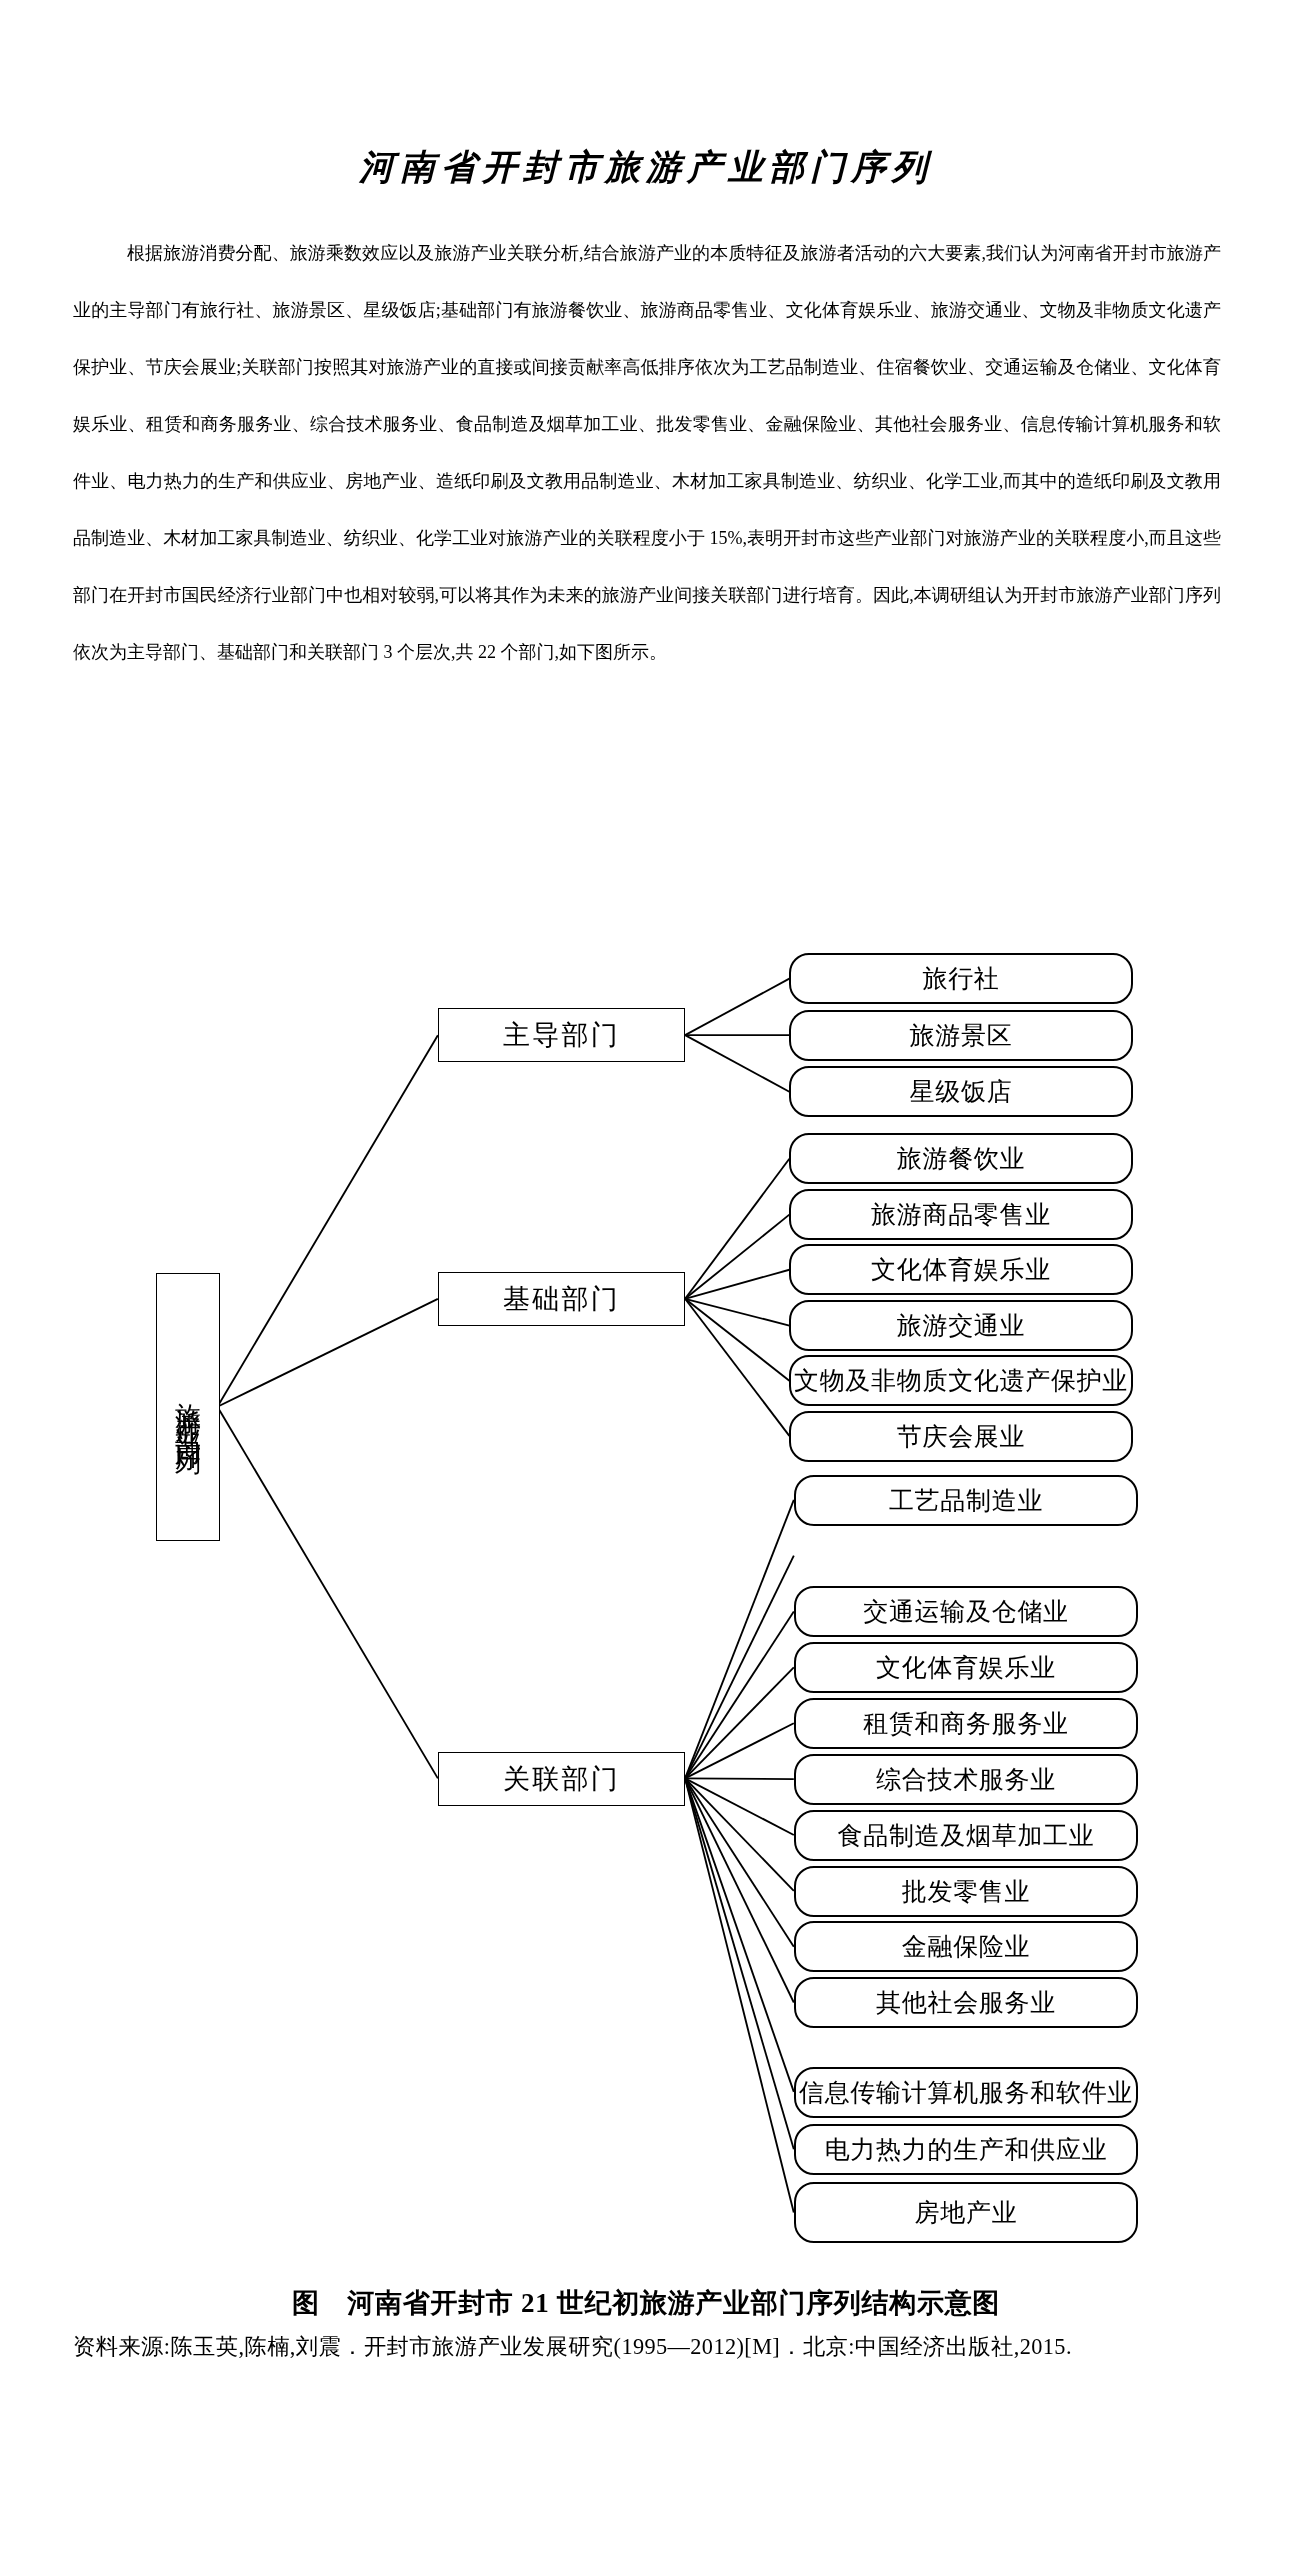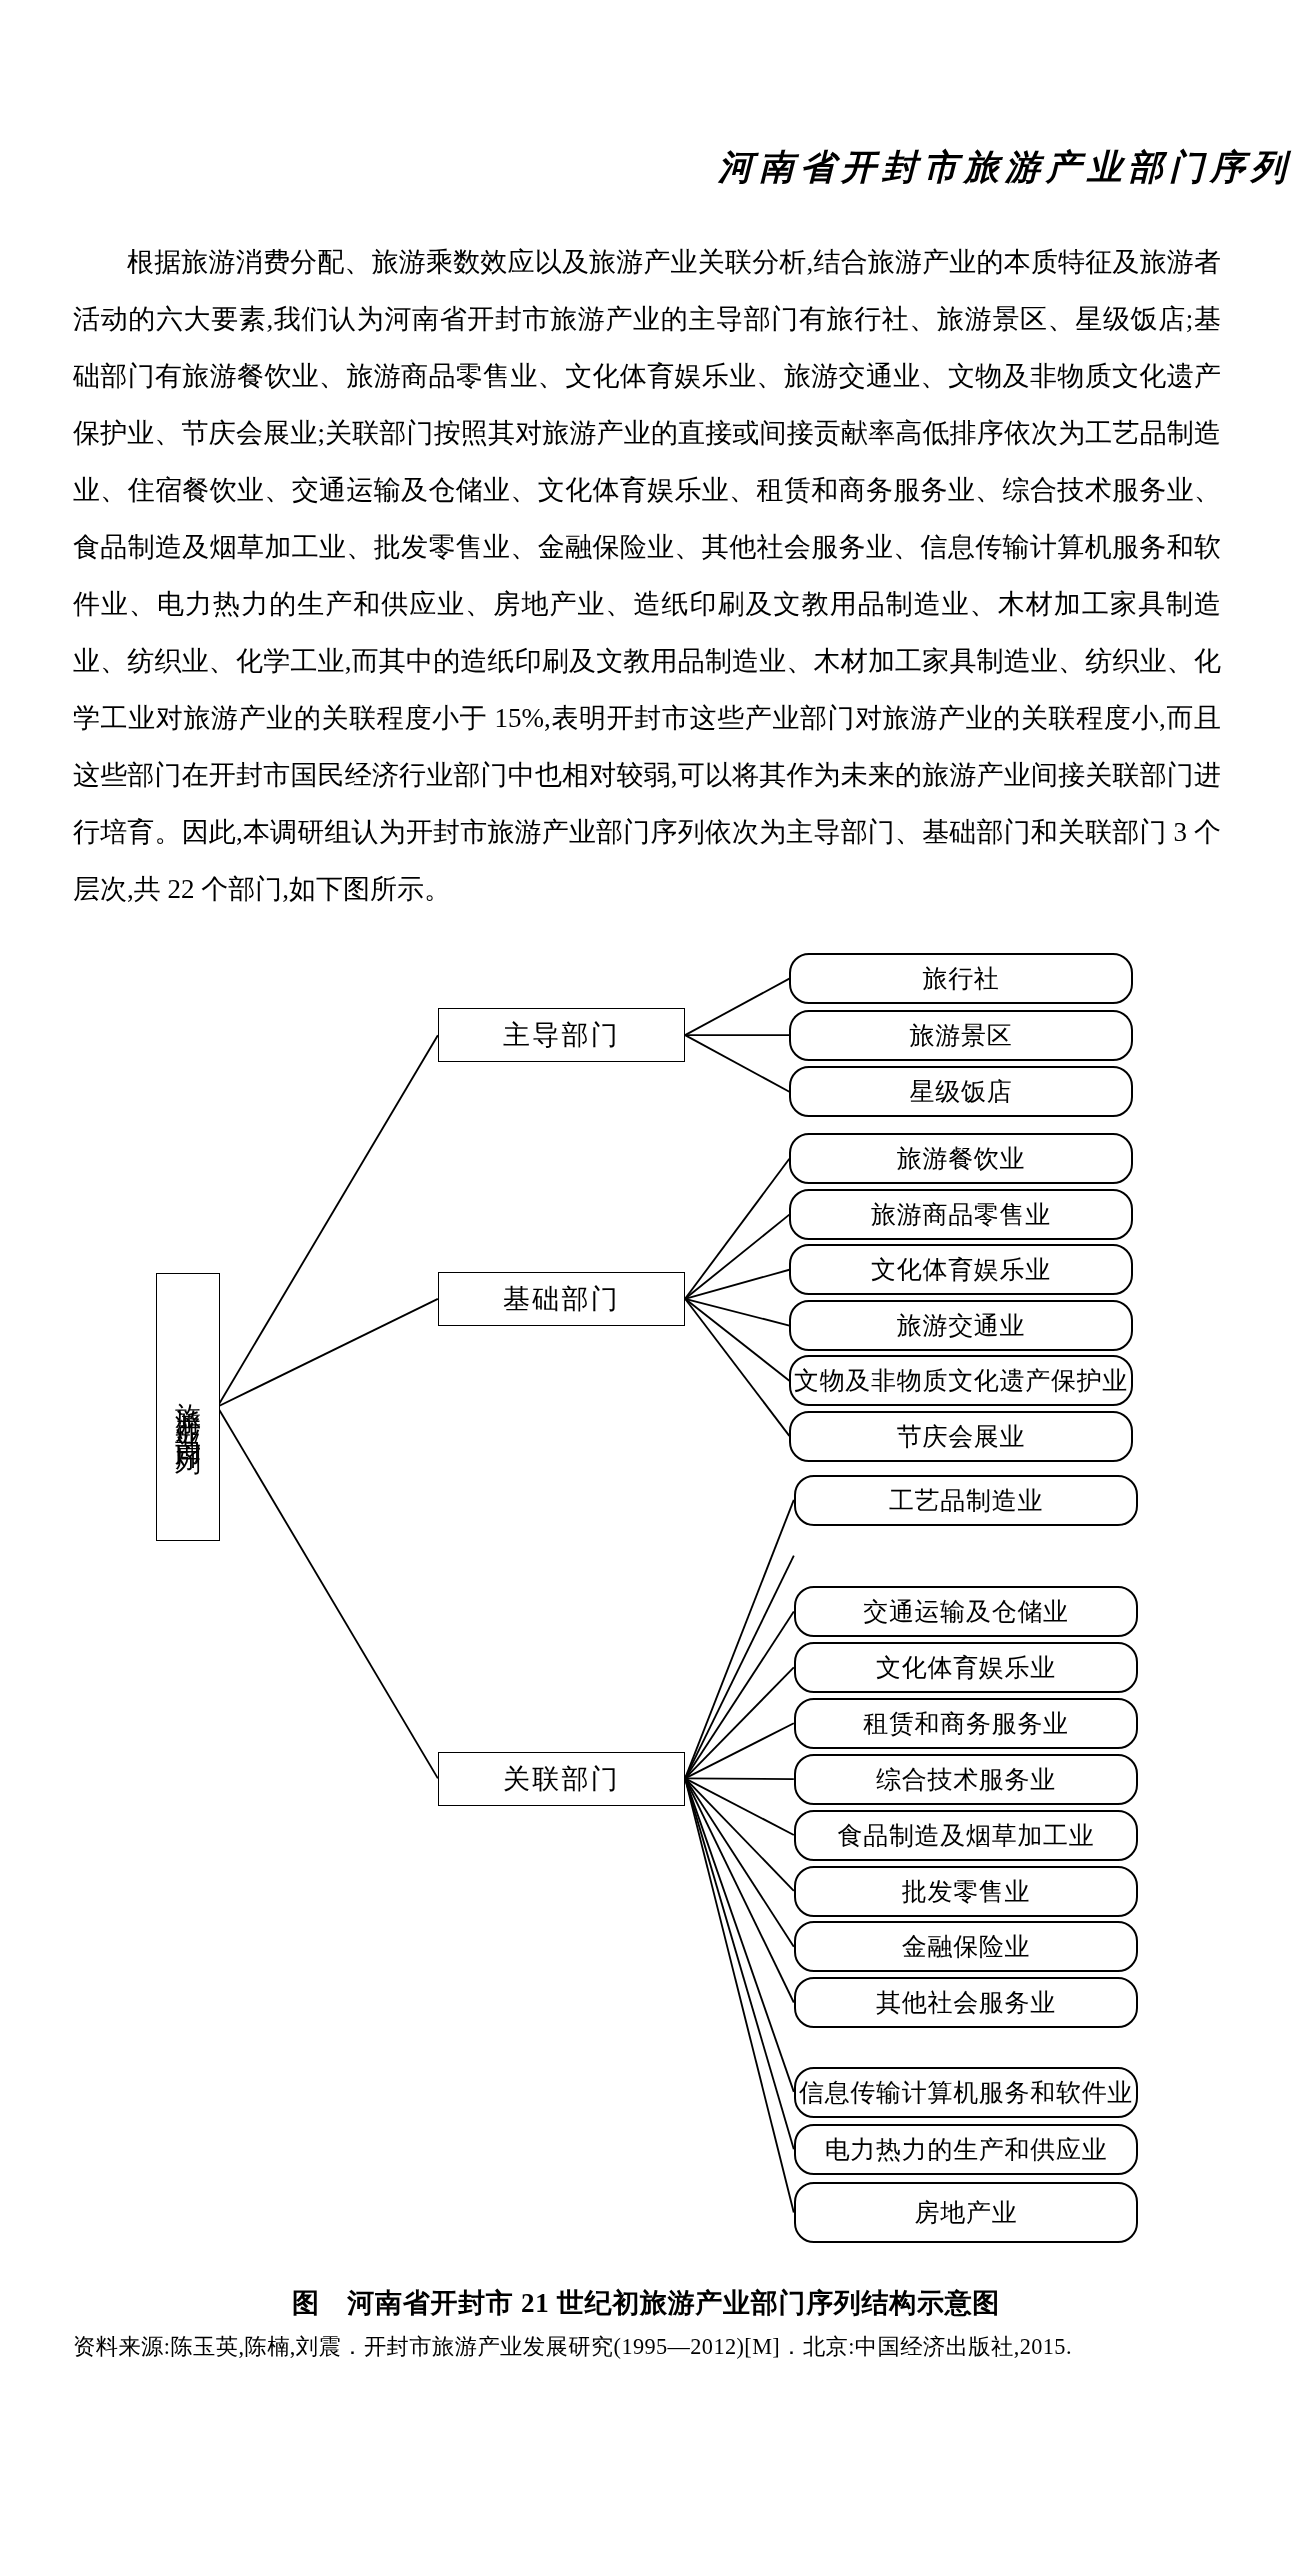--- a/index.html
+++ b/index.html
@@ -13,32 +13,32 @@
     height: 2576px;
     font-family: "Liberation Serif", "DejaVu Serif", serif;
     color: #000000;
     overflow: hidden;
   }
   .doc-title {
     position: absolute;
     top: 121px;
     left: 0;
     width: 100%;
-    text-align: right;
+    text-align: center;
     font-size: 35px;
     font-weight: bold;
     font-style: italic;
     letter-spacing: 6px;
   }
   .body-text {
     position: absolute;
     top: 207px;
     left: 73px;
     width: 1148px;
-    font-size: 27px;
+    font-size: 18px;
     line-height: 57px;
     text-align: justify;
     text-justify: inter-ideograph;
     text-indent: 54px;
   }
   .figure-area {
     position: absolute;
     top: 0;
     left: 0;
     width: 1292px;

